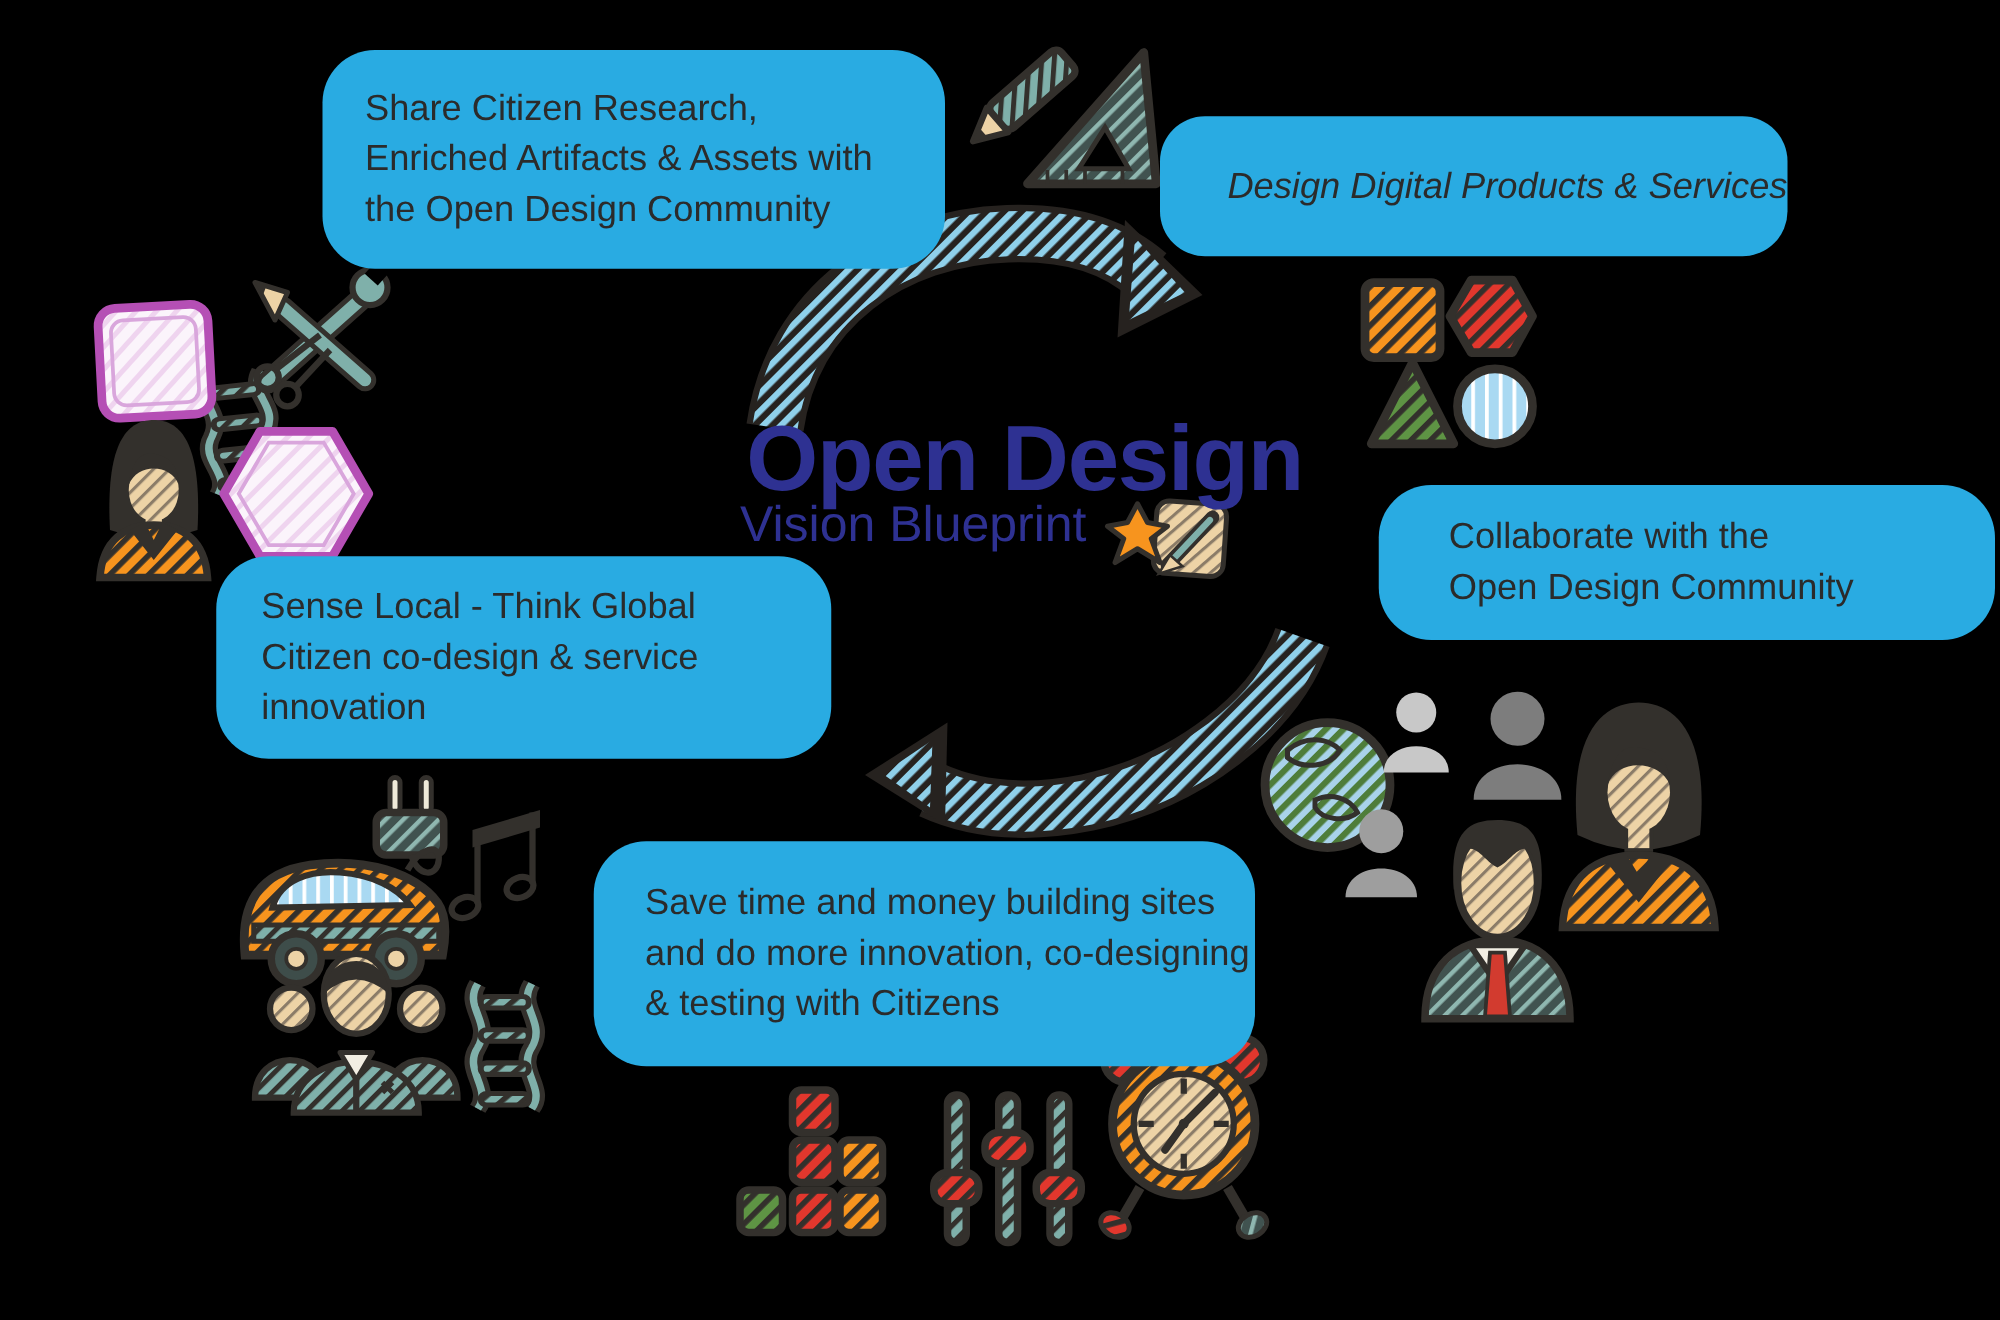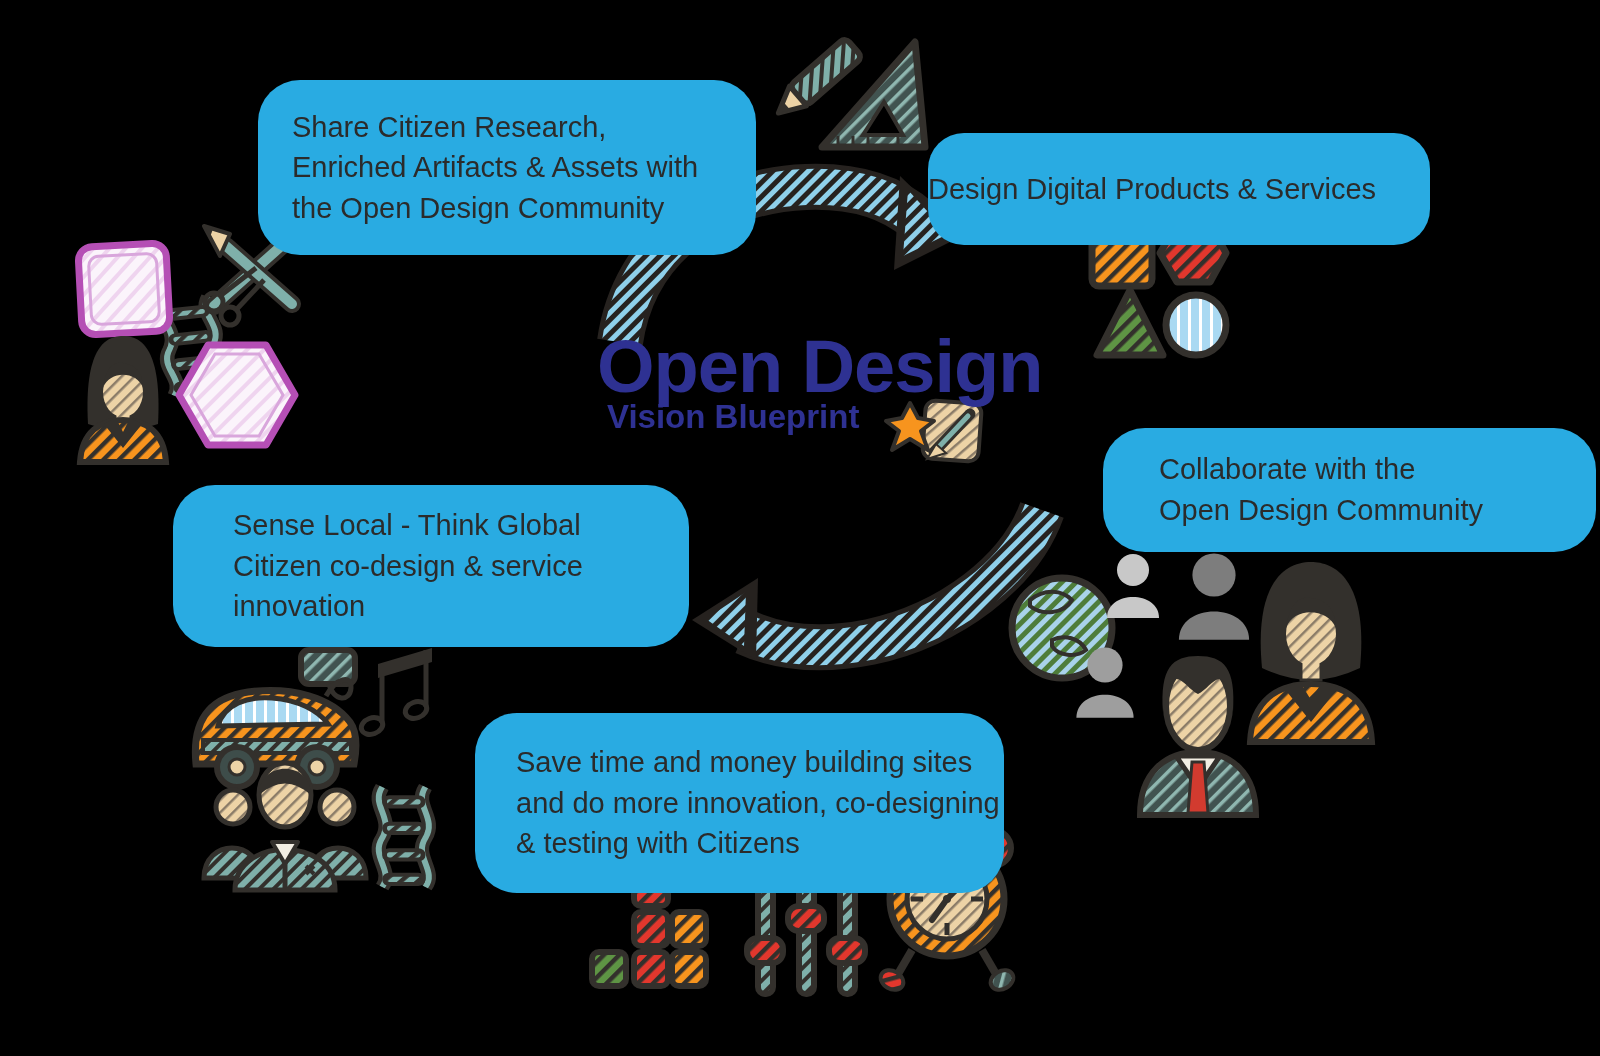--- a/index.html
+++ b/index.html
@@ -4,30 +4,30 @@
 <style>
   :root{
     --callout_bg:#29ABE2; --title_text:#2E3192; --callout_text:#2B2B2B;
   }
   html,body{margin:0;padding:0;background:#000;}
   .stage{position:relative;width:1600px;height:1056px;background:#000;overflow:hidden;
          font-family:"Liberation Sans",sans-serif;}
   .stage svg{position:absolute;left:0;top:0;}
   .callout{position:absolute;background:var(--callout_bg);color:var(--callout_text);
            display:flex;align-items:center;border-radius:42px;
-           font-size:29px;line-height:1.4;letter-spacing:0;margin-top:40px;}
+           font-size:29px;line-height:1.4;letter-spacing:0;}
   .callout span{white-space:pre-line;display:block;}
   .box-share{left:258px;top:40px;width:464px;height:175px;padding-left:34px;}
-  .box-design{left:928px;top:93px;width:502px;height:112px;justify-content:flex-start;border-radius:36px;}
+  .box-design{left:928px;top:93px;width:502px;height:112px;justify-content:flex-end;border-radius:36px;font-style:italic;}
   .box-collaborate{left:1103px;top:388px;width:437px;height:124px;padding-left:56px;}
-  .box-sense{left:173px;top:445px;width:456px;height:162px;padding-left:60px;}
+  .box-sense{left:173px;top:445px;width:456px;height:162px;padding-left:36px;}
   .box-save{left:475px;top:673px;width:488px;height:180px;padding-left:41px;}
   .title-main{position:absolute;left:585px;top:312px;margin:12px;
               font-size:74px;font-weight:700;letter-spacing:-1px;color:var(--title_text);}
-  .title-sub{position:absolute;left:607px;top:398px;font-size:33px;font-weight:700;
+  .title-sub{position:absolute;left:592px;top:398px;font-size:40px;font-weight:400;
              color:var(--title_text);}
 </style>
 </head>
 <body>
 
 <div class="stage">
 
 <svg width="1600" height="1056" viewBox="0 0 1600 1056">
   <defs>
     <pattern id="pO" patternUnits="userSpaceOnUse" width="11" height="11" patternTransform="rotate(45)">

